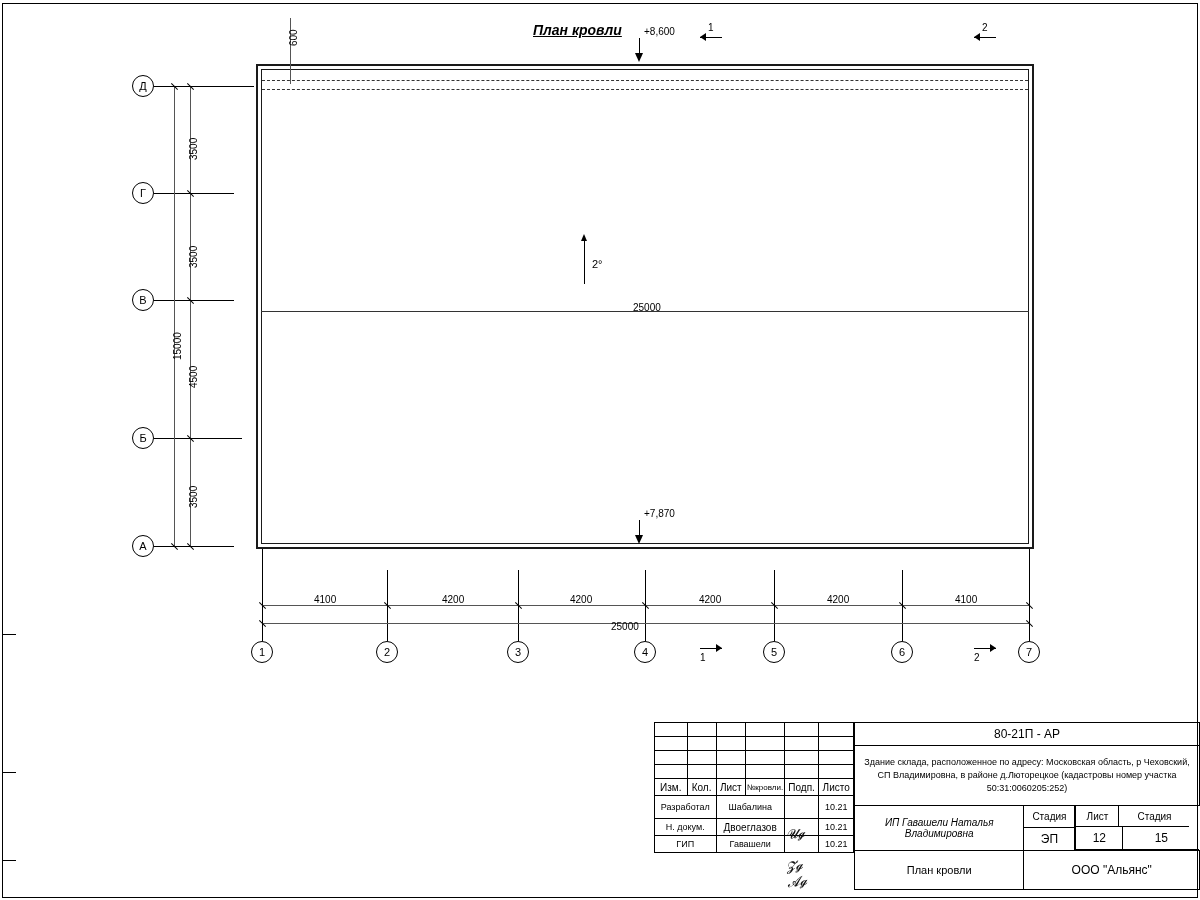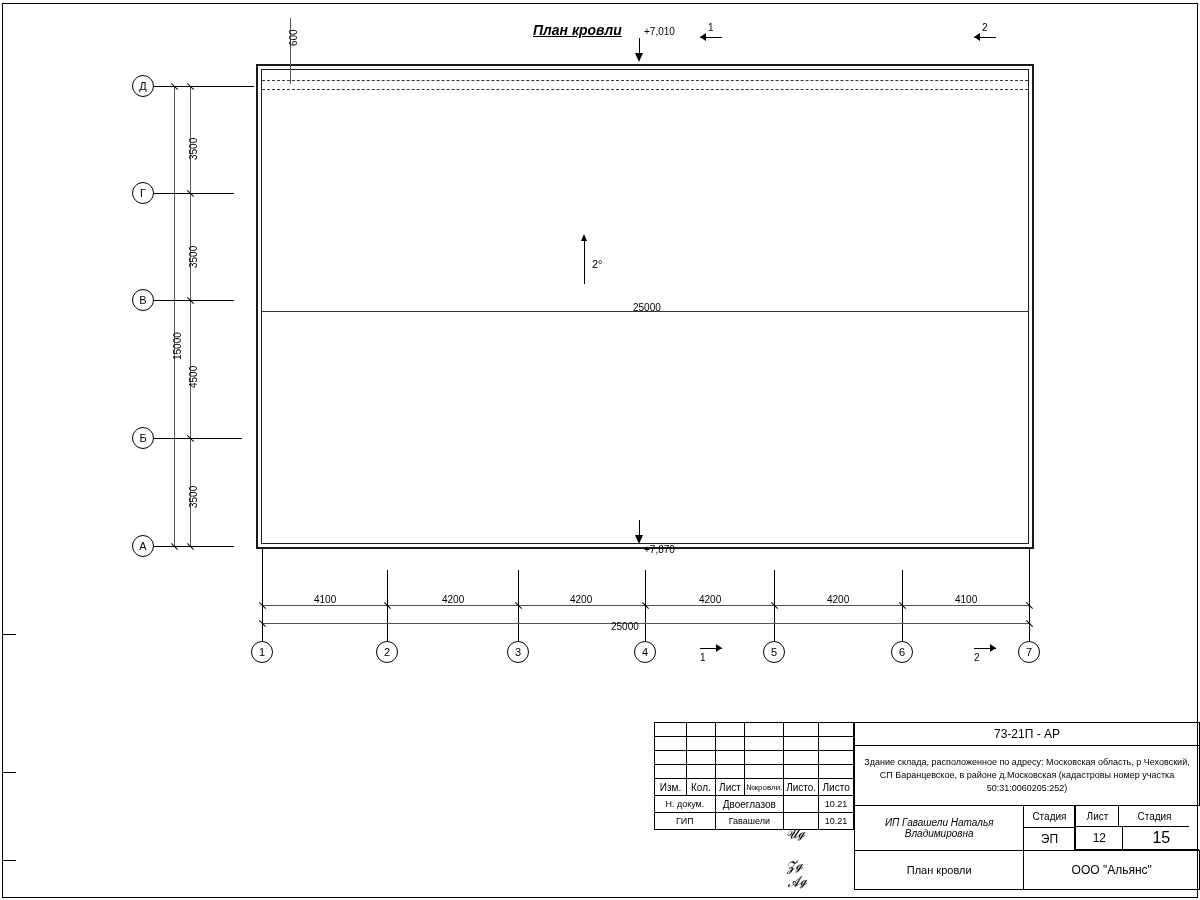--- a/index.html
+++ b/index.html
@@ -78,25 +78,25 @@
   <div class="ridge" style="left:261px; top:311px; width:768px;"></div>
   <div class="dim-text" style="left:633px; top:302px;">25000</div>
 
   <div class="dim-vline" style="left:290px; top:18px; height:66px;"></div>
   <div class="dim-text-v" style="left:288px; top:46px;">600</div>
 
   <div class="slope-arrow" style="left:584px; top:240px; height:44px;"></div>
   <div class="slope-head" style="left:581px; top:234px;"></div>
   <div class="lbl" style="left:592px; top:258px;">2°</div>
 
-  <div class="lbl-sm" style="left:644px; top:26px;">+7,010</div>
+  <div class="lbl-sm" style="left:644px; top:26px;">+8,600</div>
   <div class="elev-stem" style="left:639px; top:38px; height:18px;"></div>
   <div class="elev-arrow" style="left:635px; top:53px;"></div>
 
-  <div class="lbl-sm" style="left:644px; top:508px;margin-top:36px;">+7,870</div>
+  <div class="lbl-sm" style="left:644px; top:508px;">+7,870</div>
   <div class="elev-stem" style="left:639px; top:520px; height:18px;"></div>
   <div class="elev-arrow" style="left:635px; top:535px;"></div>
 
   <div class="sec-stem" style="left:700px; top:37px; width:22px;"></div>
   <div class="sec-arrow-d" style="left:700px; top:33px; border-right:6px solid #000;"></div>
   <div class="lbl-sm" style="left:708px; top:22px;">1</div>
 
   <div class="sec-stem" style="left:974px; top:37px; width:22px;"></div>
   <div class="sec-arrow-d" style="left:974px; top:33px; border-right:6px solid #000;"></div>
   <div class="lbl-sm" style="left:982px; top:22px;">2</div>
@@ -212,22 +212,28 @@
             <td></td>
             <td></td>
             <td></td>
             <td></td>
           </tr>
       <tr>
         <td style="height:16px; font-size:10px;">Изм.</td>
         <td style="font-size:10px;">Кол.</td>
         <td style="font-size:10px;">Лист</td>
         <td style="font-size:8px;">№кровли.</td>
-        <td style="font-size:10px;">Листо.</td>
+        <td style="font-size:10px;">Подп.</td>
         <td style="font-size:10px;">Листо</td>
+      </tr>
+      <tr>
+        <td colspan="2" style="height:22px; font-size:9px;">Разработал</td>
+        <td colspan="2" style="font-size:9px;">Шабалина</td>
+        <td></td>
+        <td style="font-size:9px;">10.21</td>
       </tr>
       <tr>
         <td colspan="2" style="height:16px; font-size:9px;">Н. докум.</td>
         <td colspan="2" style="font-size:10px;">Двоеглазов</td>
         <td></td>
         <td style="font-size:9px;">10.21</td>
       </tr>
       <tr>
         <td colspan="2" style="height:16px; font-size:9px;">ГИП</td>
         <td colspan="2" style="font-size:9px;">Гавашели</td>
@@ -237,24 +243,24 @@
     </tbody>
       </table>
 
     <div class="stamp" style="left:132px; top:104px;">𝓤𝓰</div>
     <div class="stamp" style="left:132px; top:136px;">𝓩𝓰</div>
     <div class="stamp" style="left:133px; top:152px;">𝓐𝓰</div>
 
     <table class="tb" style="left:200px; top:0px; width:346px;">
       <tbody>
           <tr>
-        <td colspan="3" style="height:22px; font-size:12px;">73-21П - АР</td>
-      </tr>
-      <tr>
-        <td colspan="3" style="height:55px; font-size:9px; line-height:13px; padding:2px 4px;">Здание склада, расположенное по адресу: Московская область, р Чеховский, СП Баранцевское, в районе д.Московская  (кадастровы номер участка 50:31:0060205:252)</td>
+        <td colspan="3" style="height:22px; font-size:12px;">80-21П - АР</td>
+      </tr>
+      <tr>
+        <td colspan="3" style="height:55px; font-size:9px; line-height:13px; padding:2px 4px;">Здание склада, расположенное по адресу: Московская область, р Чеховский, СП Владимировна, в районе д.Люторецкое  (кадастровы номер участка 50:31:0060205:252)</td>
       </tr>
       <tr>
         <td rowspan="2" style="width:180px; height:23px; font-size:10px; font-style:italic;">ИП Гавашели Наталья Владимировна</td>
         <td style="width:52px; font-size:10px;">Стадия</td>
         <td style="width:0; padding:0; border:none;">
           <table class="tb" style="position:static; width:114px; border-collapse:collapse;">
             <tbody>
                   <tr>
               <td style="width:42px; height:20px; font-size:10px; border-top:none; border-right:1px solid #000;">Лист</td>
               <td style="width:70px; font-size:10px; border-top:none; border-right:none;">Стадия</td>
@@ -263,21 +269,21 @@
               </table>
         </td>
       </tr>
       <tr>
         <td style="height:22px; font-size:12px;">ЭП</td>
         <td style="padding:0; border:none;">
           <table class="tb" style="position:static; width:124px; border-collapse:collapse;">
             <tbody>
                   <tr>
               <td style="width:42px; height:22px; font-size:12px; border-top:none; border-right:1px solid #000;">12</td>
-              <td style="width:70px; font-size:16px; border-top:none; border-right:none;">15</td>
+              <td style="width:70px; font-size:12px; border-top:none; border-right:none;">15</td>
             </tr>
           </tbody>
               </table>
         </td>
       </tr>
       <tr>
         <td style="height:38px; font-size:11px;">План кровли</td>
         <td colspan="2" style="font-size:12px;">ООО "Альянс"</td>
       </tr>
     </tbody>

